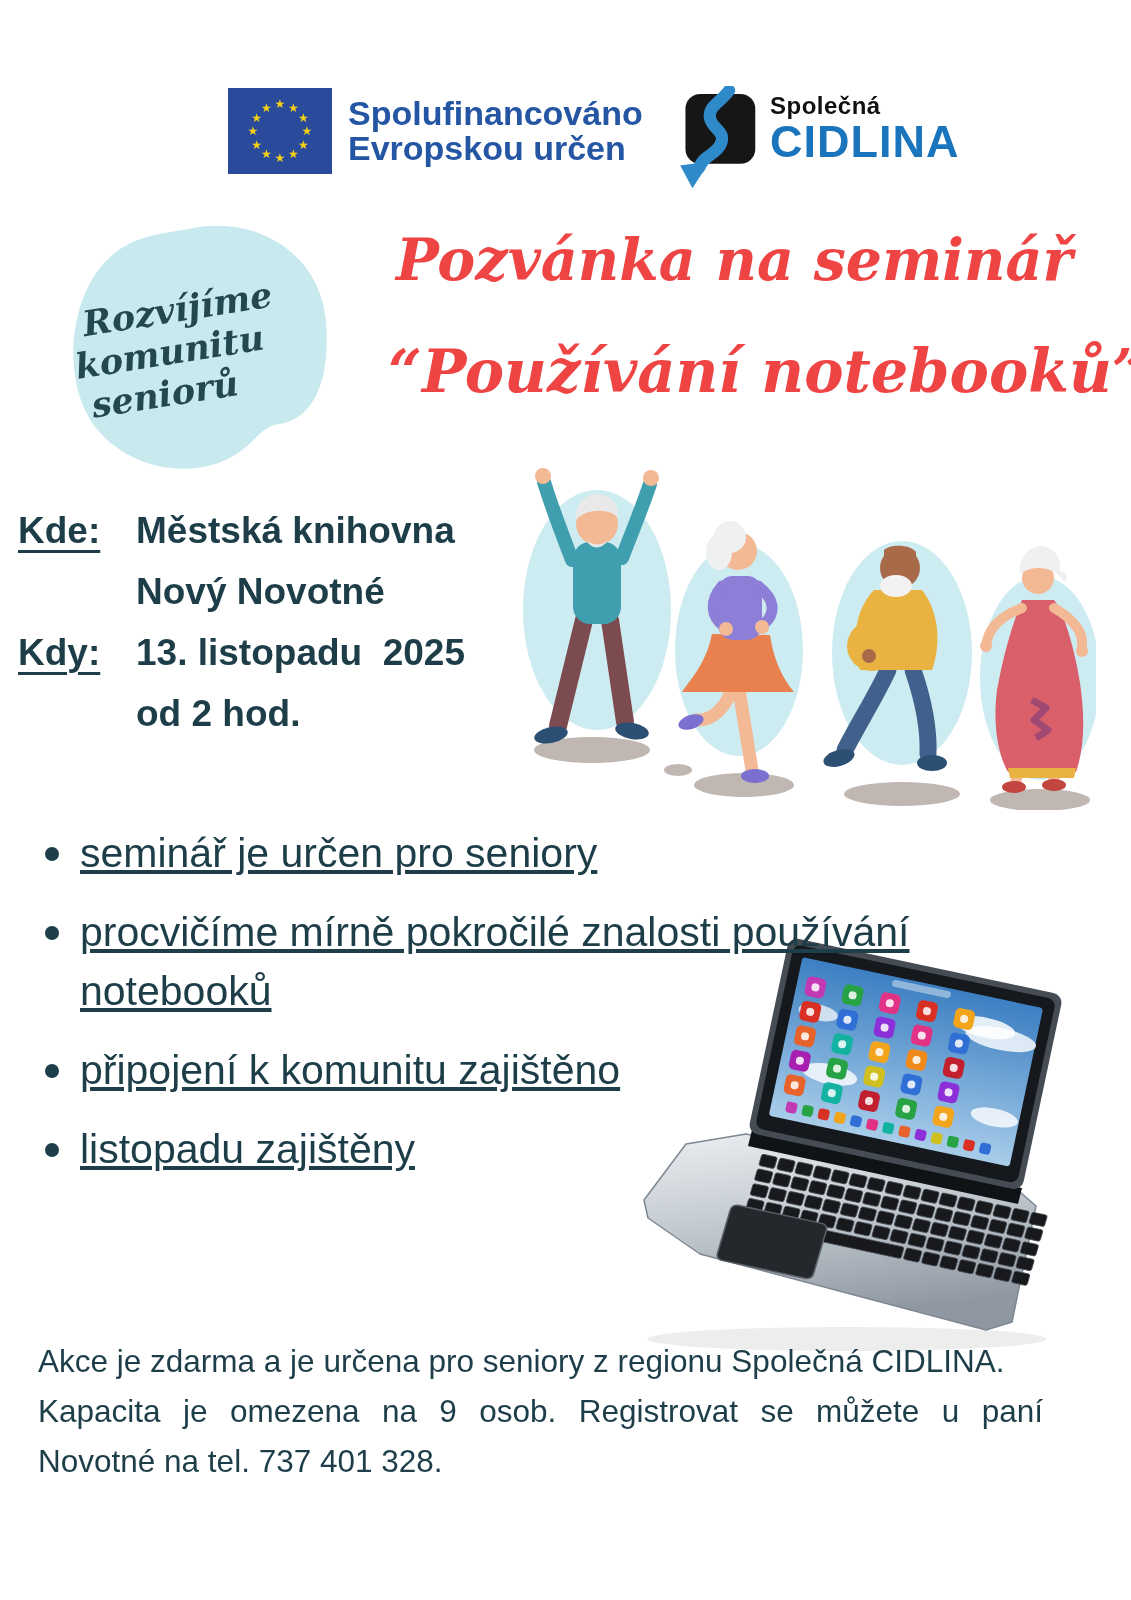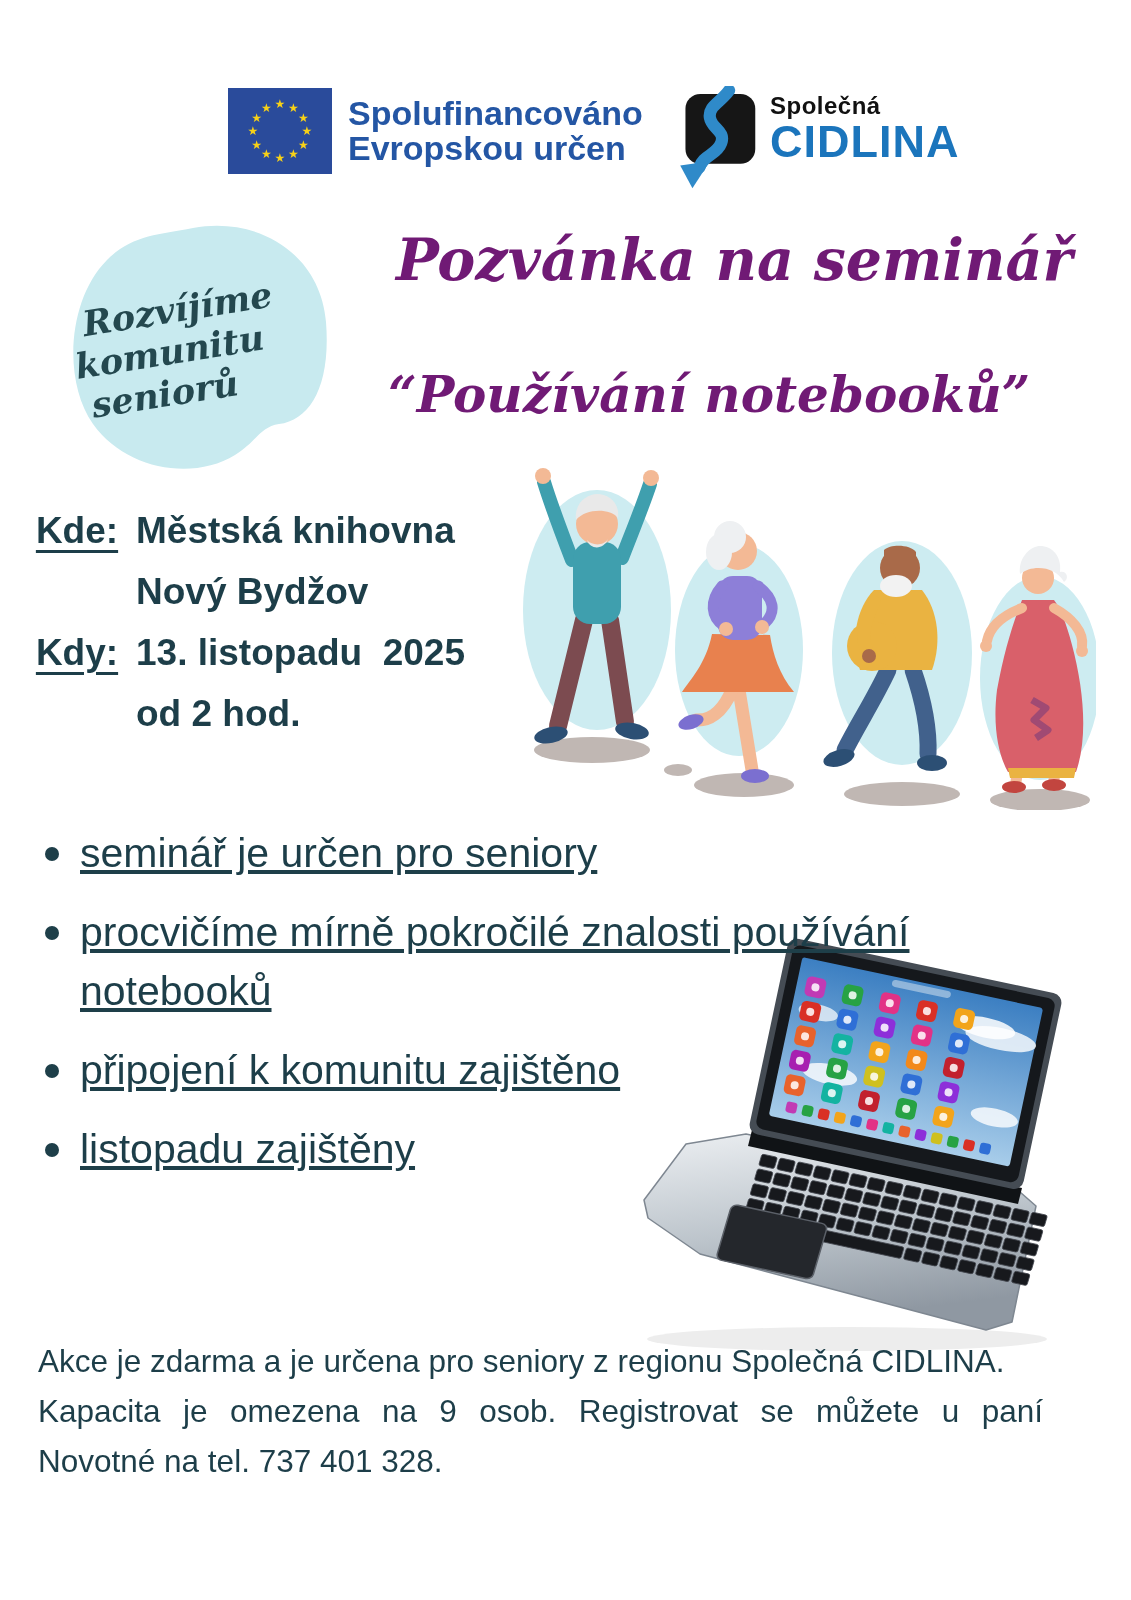--- a/index.html
+++ b/index.html
@@ -18,27 +18,27 @@
   .blob-wrap{position:absolute;left:58px;top:220px;width:276px;height:276px;}
   .blob-wrap svg{position:absolute;inset:0;}
   .blob-text{position:absolute;left:30px;top:66px;width:216px;transform:rotate(-9deg);
              font-family:"DejaVu Serif", serif;font-style:italic;font-weight:700;
              font-size:35px;line-height:41px;color:#24484f;}
   .blob-text .bl2{margin-left:-14px;}
   .blob-text .bl3{margin-left:-4px;}
 
   
   .title{position:absolute;left:396px;top:226px;width:580px;
-         font-family:"DejaVu Serif", serif;font-style:italic;font-weight:700;color:#701a75;}
+         font-family:"DejaVu Serif", serif;font-style:italic;font-weight:700;color:#ef4444;}
   .title .t1{font-size:57px;white-space:nowrap;}
-  .title .t2{font-size:50px;margin-top:72px;margin-left:-8px;white-space:nowrap;}
+  .title .t2{font-size:59px;margin-top:44px;margin-left:-8px;white-space:nowrap;}
 
   
   .details{position:absolute;left:18px;top:500px;width:490px;font-weight:700;
-           font-size:37px;line-height:61px;color:#1d3e49;text-align:center;}
+           font-size:37px;line-height:61px;color:#1d3e49;}
   .drow{display:flex;}
   .dlabel{width:118px;flex:0 0 118px;text-decoration:underline;
           text-decoration-thickness:3px;text-underline-offset:7px;}
   .dvalue{white-space:pre-wrap;}
 
   
   .bullets{position:absolute;left:36px;top:824px;width:950px;z-index:2;
            list-style:none;margin:0;padding:0;text-decoration:underline;}
   .bullets li{position:relative;padding-left:44px;font-size:41px;line-height:59px;
               margin-bottom:20px;color:#1d3e49;width:920px;}
@@ -113,21 +113,21 @@
     <div class="t2">“Používání notebooků”</div>
   </div>
 
   <div class="details">
     <div class="drow">
       <span class="dlabel">Kde:</span>
       <span class="dvalue">Městská knihovna</span>
     </div>
     <div class="drow">
       <span class="dlabel" style="text-decoration:none;"></span>
-      <span class="dvalue">Nový Bydžov</span>
+      <span class="dvalue">Nový Novotné</span>
     </div>
     <div class="drow">
       <span class="dlabel">Kdy:</span>
       <span class="dvalue">13. listopadu  2025</span>
     </div>
     <div class="drow">
       <span class="dlabel" style="text-decoration:none;"></span>
       <span class="dvalue">od 2 hod.</span>
     </div>
   </div>

